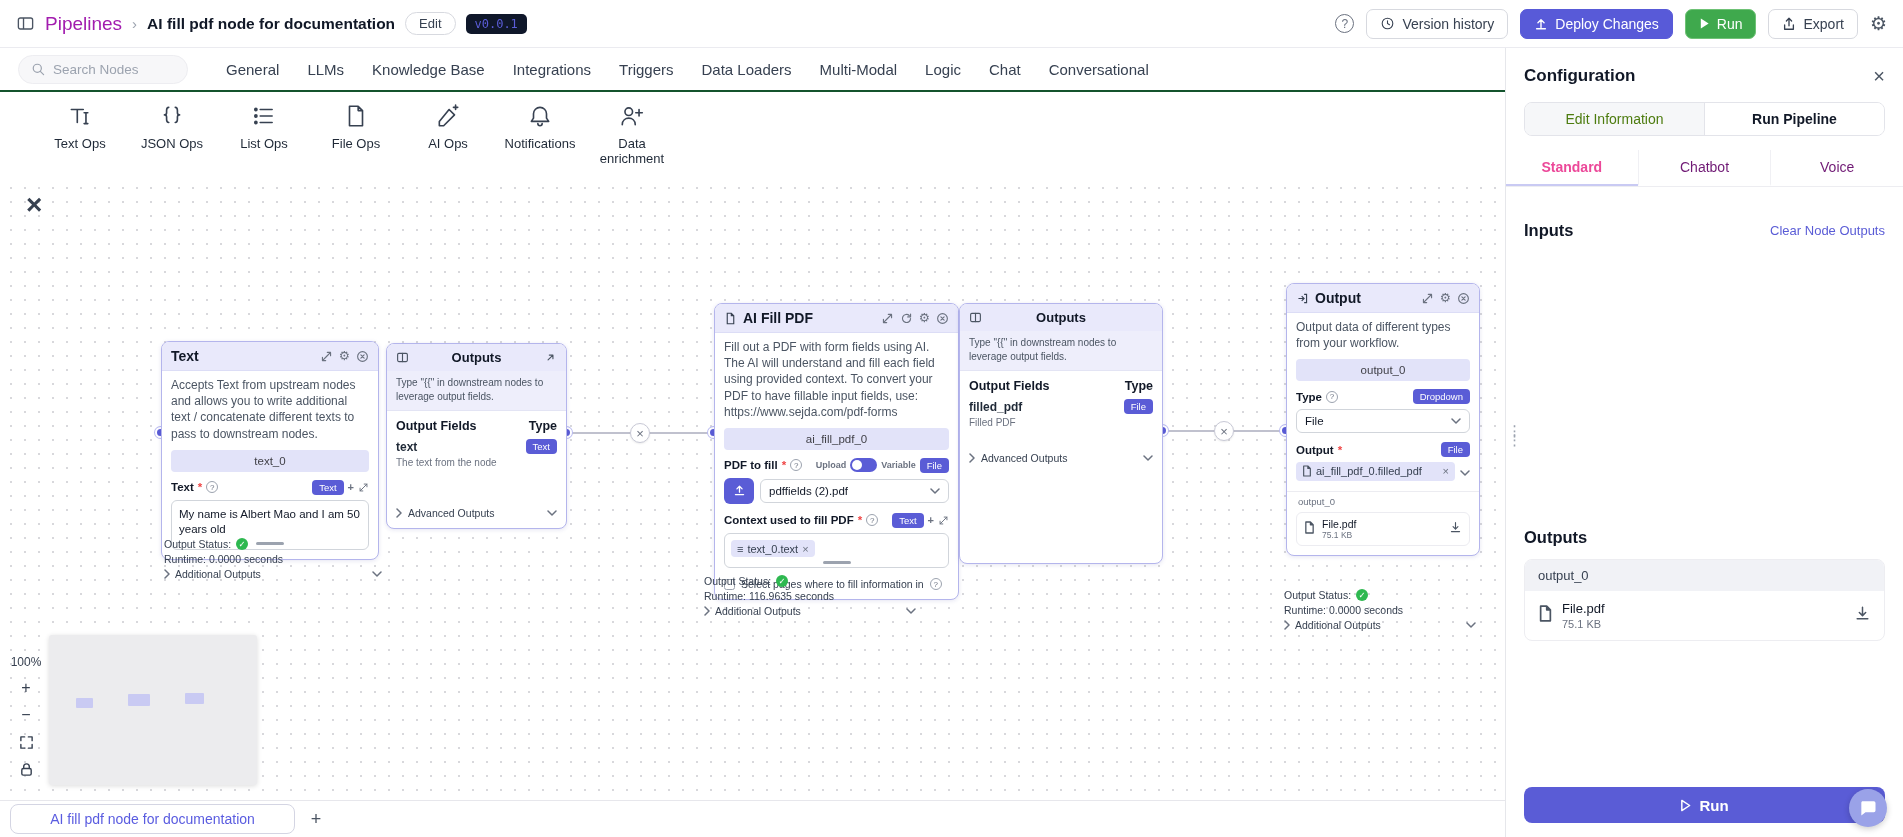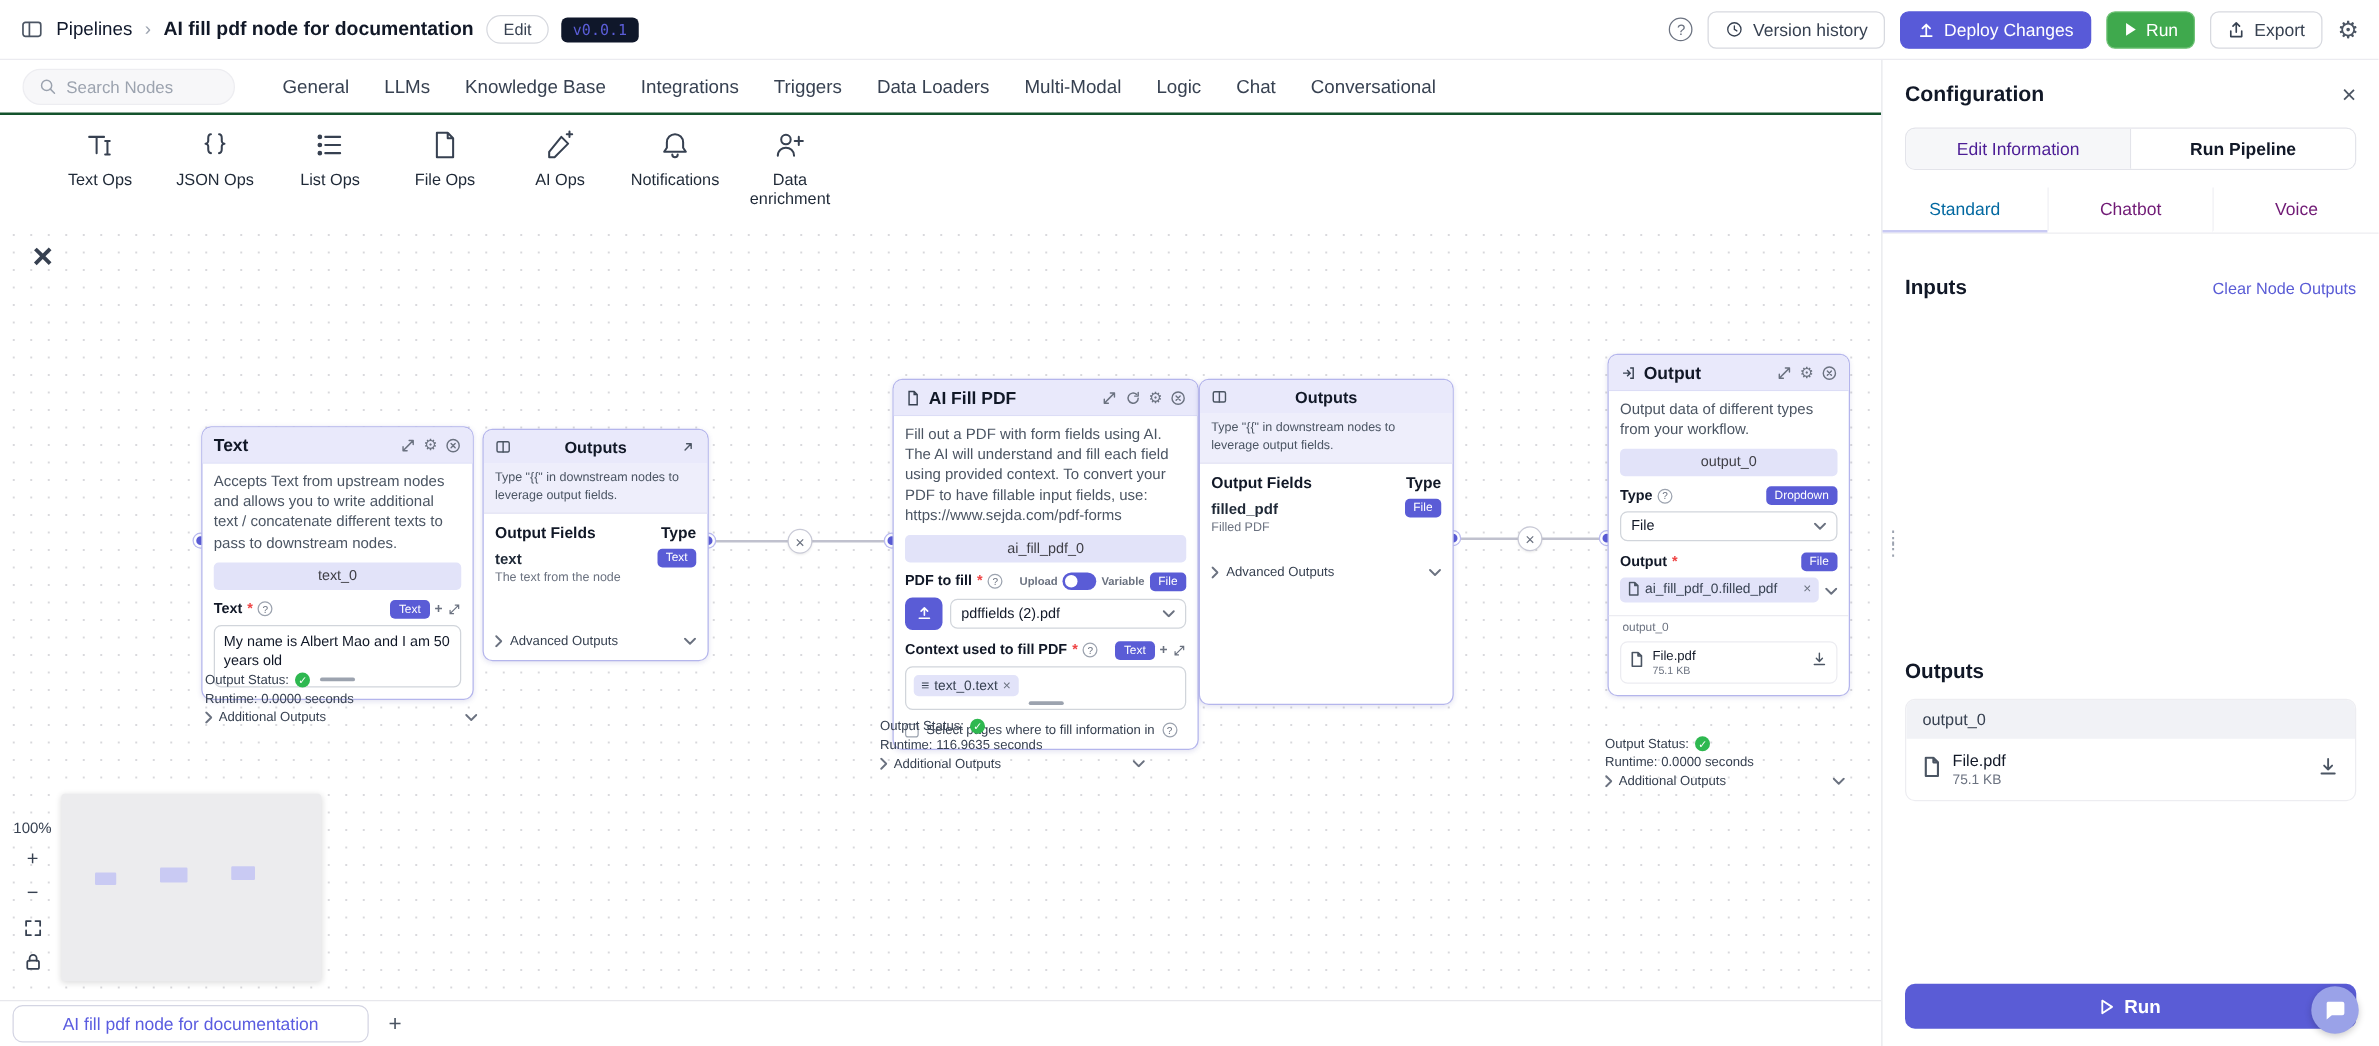--- a/index.html
+++ b/index.html
@@ -3,21 +3,21 @@
 <meta charset="utf-8">
 <style>
   * { margin:0; padding:0; box-sizing:border-box; }
   html,body { width:1903px; height:837px; overflow:hidden; }
   body { font-family:"Liberation Sans", sans-serif; color:#1f2937; background:#fff; }
   .app { width:1903px; height:837px; display:flex; flex-direction:column; position:relative; }
 
   
   .topbar { height:48px; flex-shrink:0; display:flex; align-items:center; gap:10px; padding:0 16px; border-bottom:1px solid #ebebf0; background:#fff; }
   .icon-btn { display:inline-flex; align-items:center; justify-content:center; background:none; border:none; cursor:pointer; color:#4b5563; }
-  .crumb-root { font-size:15px; color:#0f172a; }
+  .crumb-root { font-size:19px; color:#a21caf; }
   .crumb-sep { font-size:15px; color:#9ca3af; }
   .crumb-title { font-size:15.5px; font-weight:700; color:#111827; }
   .pill-btn { border:1px solid #d7d9df; border-radius:14px; padding:3px 13px; font-size:13px; color:#374151; background:#fff; cursor:pointer; }
   .chip-version { background:#0f172a; color:#5b5dd8; font-family:"DejaVu Sans Mono", monospace; font-size:12px; padding:3px 9px; border-radius:5px; }
   .tb-right { margin-left:auto; display:flex; align-items:center; gap:12px; }
   .help-circle { width:19px; height:19px; border:1.4px solid #6b7280; border-radius:50%; color:#6b7280; font-size:12px; display:flex; align-items:center; justify-content:center; }
   .btn { display:inline-flex; align-items:center; gap:7px; border:1px solid #d7d9df; border-radius:7px; padding:6px 13px; font-size:14px; background:#fff; color:#374151; cursor:pointer; white-space:nowrap; }
   .btn-deploy { background:#585ad8; border-color:#585ad8; color:#fff; }
   .btn-rungreen { background:#3fa94d; border-color:#6fc276; color:#fff; }
   .gear-glyph { font-size:19px; color:#4b5563; }
@@ -115,27 +115,27 @@
   
   .tabbar { height:37px; flex-shrink:0; display:flex; align-items:center; gap:8px; padding-left:10px; border-top:1px solid #e7e7ec; background:#fff; }
   .doc-tab { width:285px; text-align:center; border:1px solid #d4d5e3; border-radius:8px; background:#fff; color:#5a5ce0; font-size:14px; padding:6px 0; cursor:pointer; }
   .tab-add { width:26px; height:26px; display:flex; align-items:center; justify-content:center; font-size:18px; color:#4b5563; cursor:pointer; background:none; border:none; }
 
   
   .cfg-head { display:flex; align-items:center; justify-content:space-between; padding:18px 18px 12px; }
   .cfg-title { font-size:17px; font-weight:700; color:#111827; }
   .cfg-close { font-size:20px; color:#4b5563; cursor:pointer; line-height:1; }
   .seg { display:flex; margin:4px 18px 0; border:1px solid #e3e4ea; border-radius:8px; overflow:hidden; }
-  .seg-cell { flex:1; display:flex; align-items:center; justify-content:center; padding:8px 0; font-size:14px; color:#4c1d95; background:#f6f7f9; cursor:pointer; }
+  .seg-cell { flex:1; display:flex; align-items:center; justify-content:center; padding:8px 0; font-size:14px; color:#4d7c0f; background:#f6f7f9; cursor:pointer; }
   .seg-cell:first-child { border-right:1px solid #e3e4ea; }
   .seg-cell.active { background:#fff; color:#111827; font-weight:600; }
   .modes { display:flex; margin-top:14px; border-bottom:1px solid #ededf1; }
   .mode { flex:1; text-align:center; padding:9px 0; font-size:14px; color:#701a75; cursor:pointer; border-bottom:2px solid transparent; }
   .mode + .mode { border-left:1px solid #f0f0f4; }
-  .mode.active { color:#0369a1; font-weight:400; border-bottom-color:#c9caf3; }
+  .mode.active { color:#ec4899; font-weight:700; border-bottom-color:#c9caf3; }
   .cfg-row { display:flex; align-items:center; justify-content:space-between; margin:34px 18px 0; }
   .cfg-h { font-size:16.5px; font-weight:700; color:#111827; }
   .cfg-link { font-size:13px; color:#5a5cd6; cursor:pointer; }
   .cfg-spacer { height:288px; }
   .out-group { margin:12px 18px 0; border:1px solid #ededf1; border-radius:8px; overflow:hidden; }
   .out-group-bar { background:#f1f2f6; padding:8px 13px; font-size:13px; color:#374151; cursor:pointer; }
   .out-file { display:flex; align-items:center; gap:9px; padding:10px 13px; }
   .out-file-name { font-size:13px; color:#111827; }
   .out-file-size { font-size:11px; color:#6b7280; margin-top:2px; }
   .cfg-run { margin:0 18px 14px; height:36px; border:none; border-radius:8px; background:#5a5cd6; color:#fff; font-size:15px; font-weight:600; display:flex; align-items:center; justify-content:center; gap:8px; cursor:pointer; font-family:inherit; }

